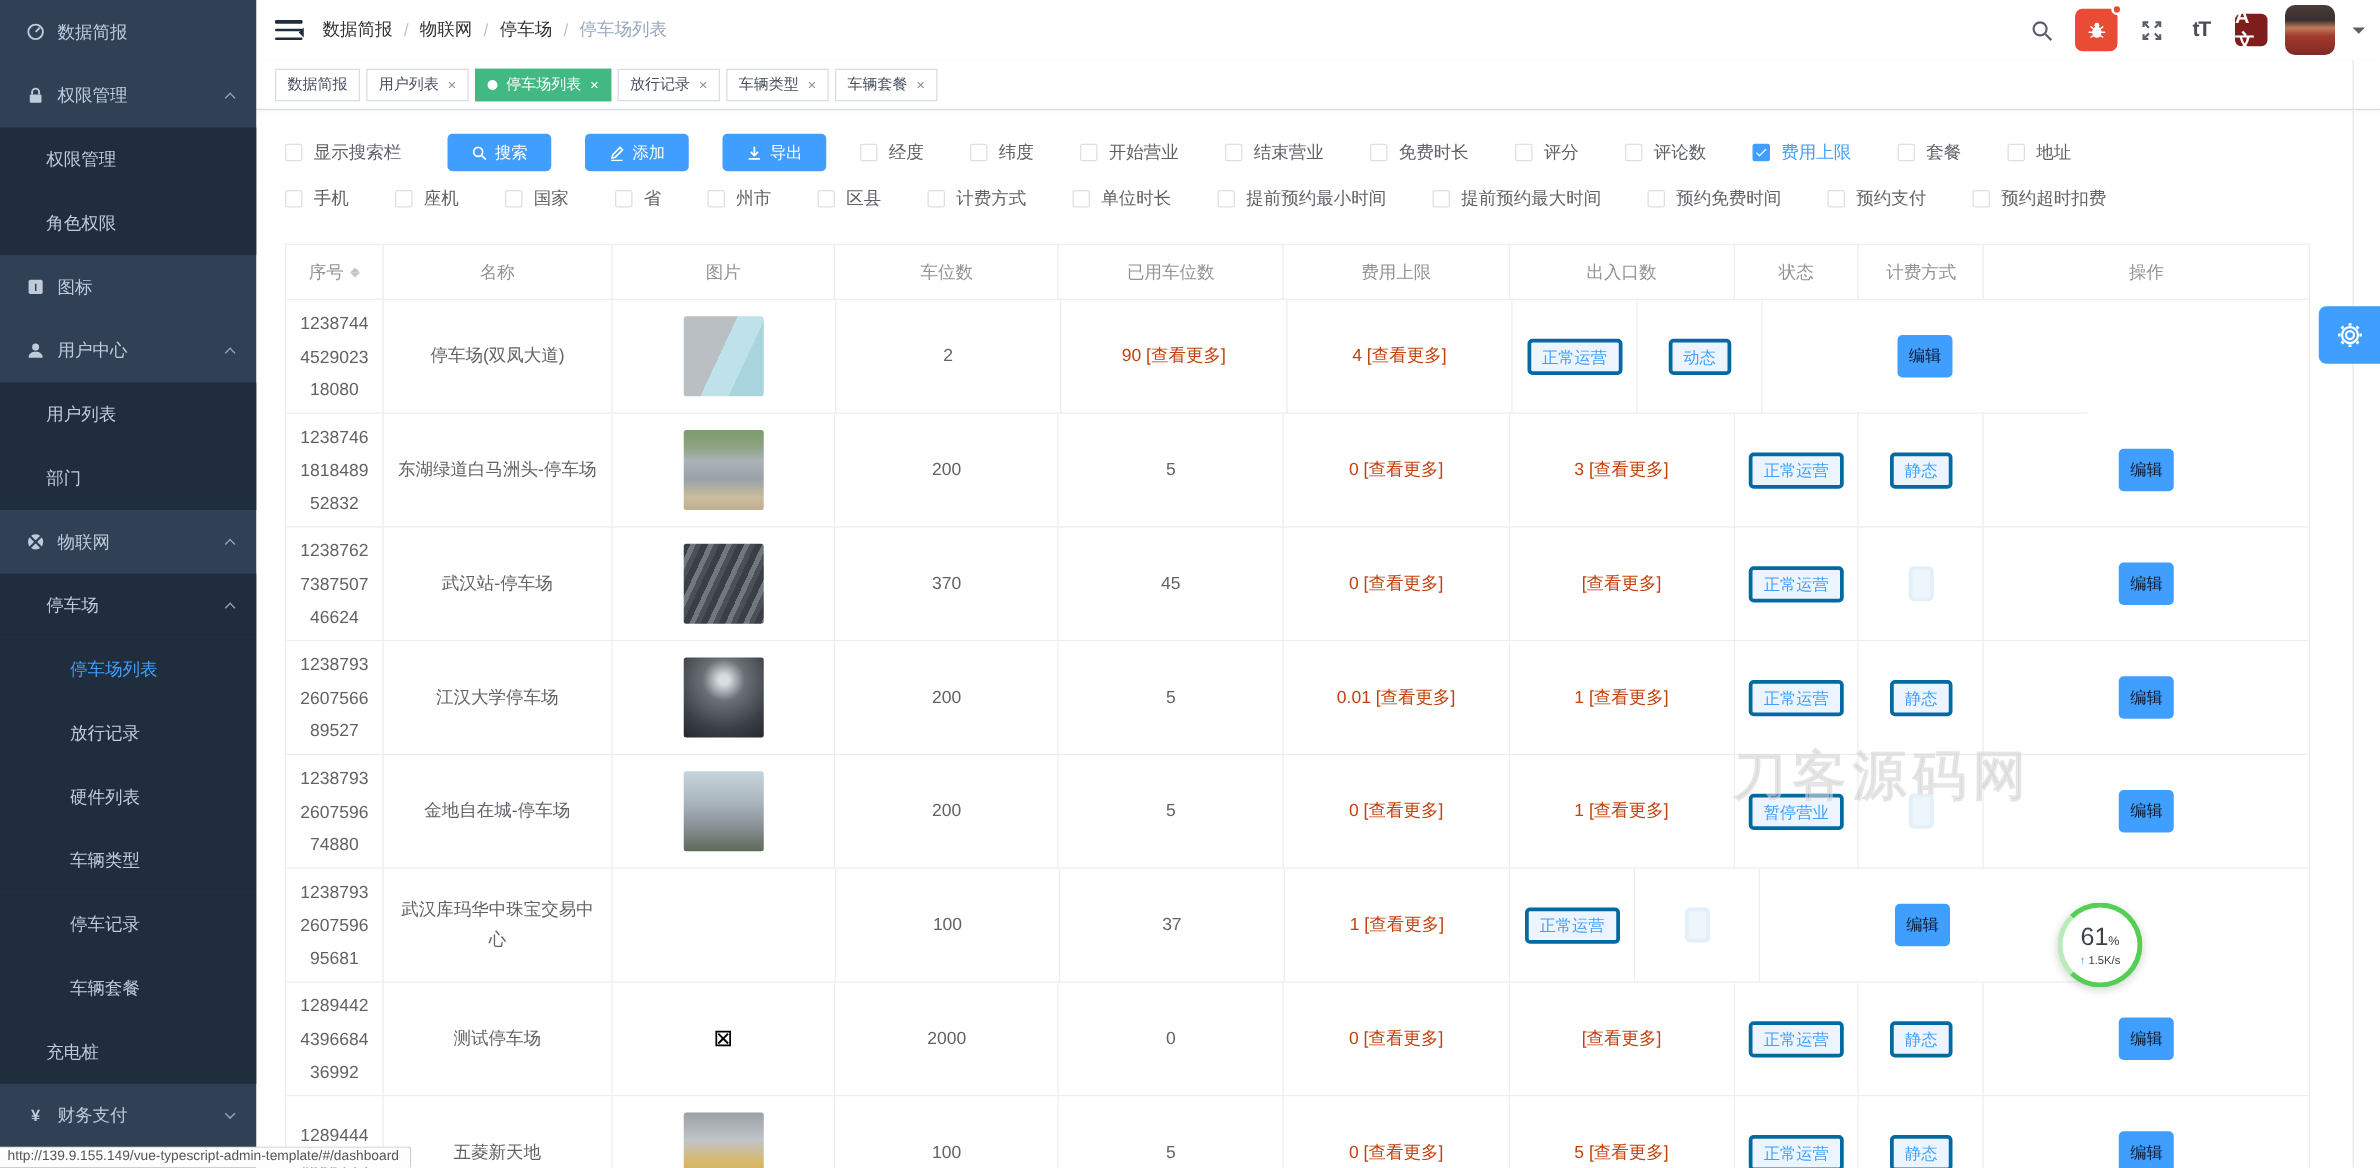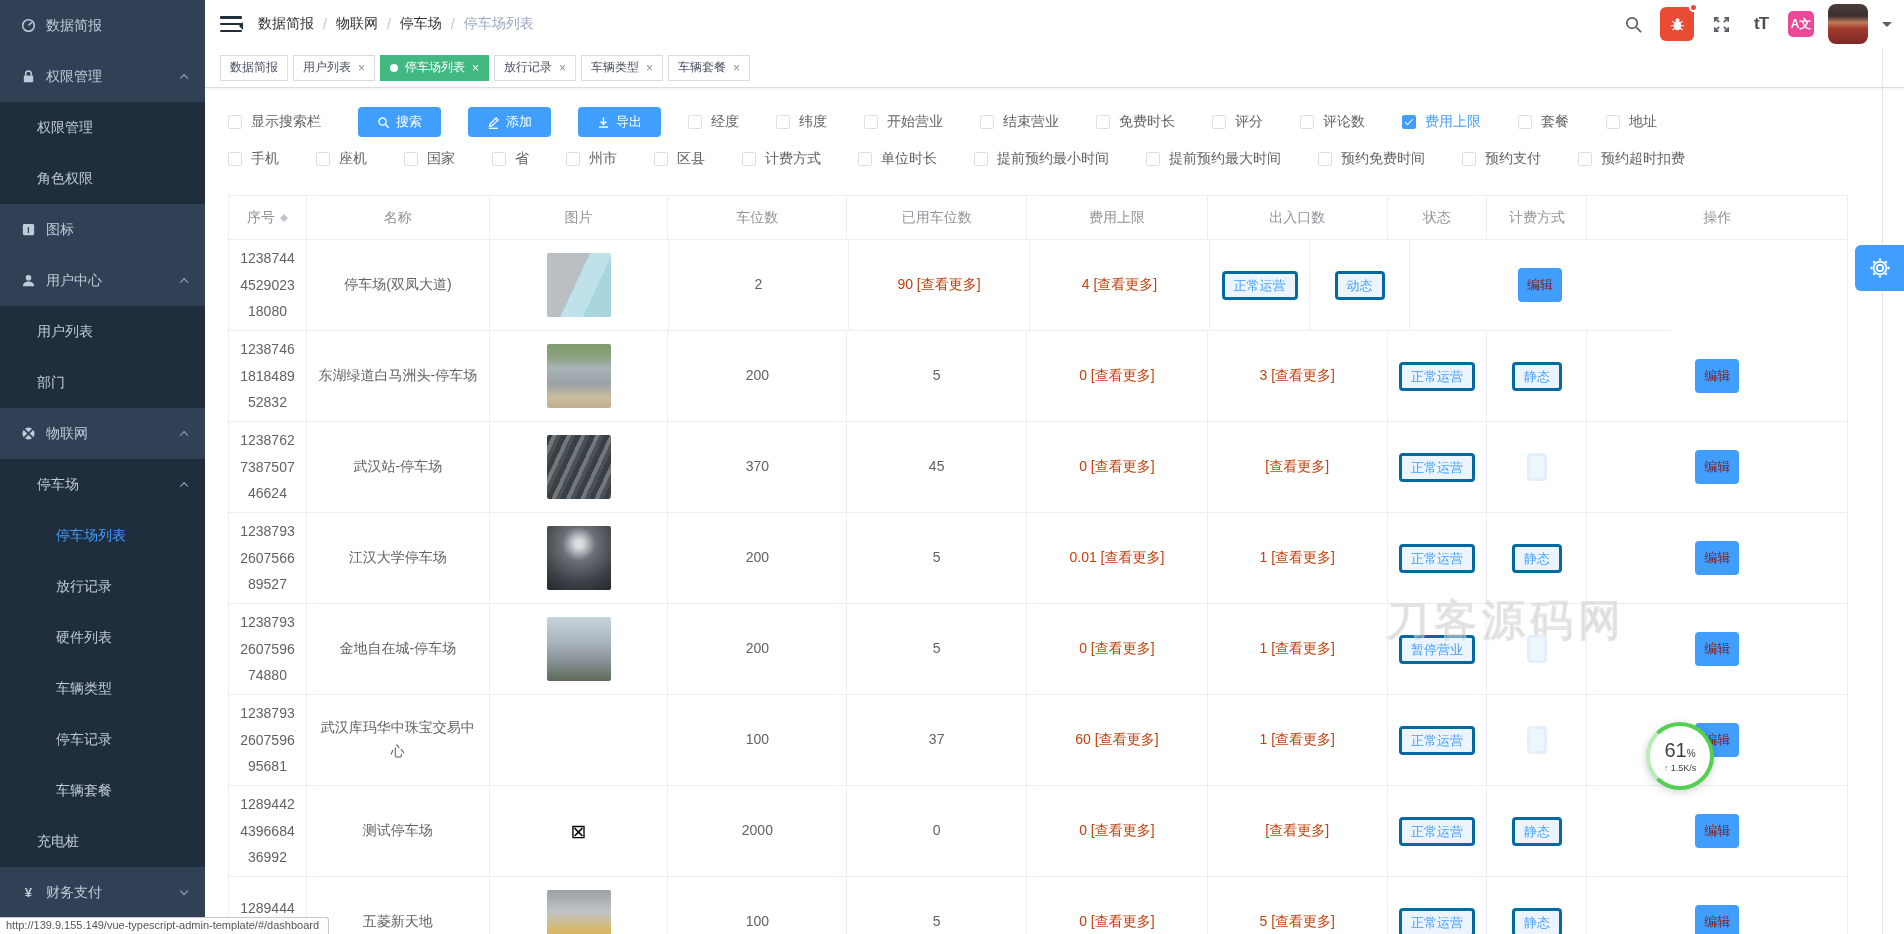--- a/index.html
+++ b/index.html
@@ -25,21 +25,21 @@
   .hamburger i{display:block;height:2.5px;background:#1f2d3d;border-radius:1px;}
   .hamburger .tri{position:absolute;right:-1px;top:8px;width:0;height:0;border:4px solid transparent;border-right-color:#1f2d3d;}
   .breadcrumb{display:flex;align-items:center;font-size:14px;color:#303133;}
   .breadcrumb .sep{margin:0 9px;color:#c0c4cc;}
   .breadcrumb .muted{color:#97a8be;}
   .nav-right{margin-left:auto;display:flex;align-items:center;gap:14px;}
   .nav-ic{width:26px;height:26px;display:flex;align-items:center;justify-content:center;cursor:pointer;color:#5a5e66;}
   .bug-btn{width:34px;height:34px;background:#e94b35;border-radius:6px;display:flex;align-items:center;justify-content:center;position:relative;cursor:pointer;}
   .bug-btn .dot{position:absolute;top:-4px;right:-4px;width:9px;height:9px;border-radius:50%;background:#e94b35;border:2px solid #fff;}
   .tt-ic{font-size:17px;color:#4a4e57;font-weight:bold;letter-spacing:-1px;}
-  .trans-ic{width:26px;height:26px;background:#ec4899;border-radius:5px;color:#fff;font-size:12px;display:flex;align-items:center;justify-content:center;font-weight:bold;}
+  .trans-ic{width:26px;height:26px;background:#7f1d1d;border-radius:5px;color:#fff;font-size:16px;display:flex;align-items:center;justify-content:center;font-weight:bold;}
   .avatar{width:40px;height:40px;border-radius:8px;cursor:pointer;
     background:linear-gradient(180deg,#4a3c38 0%,#3a3030 30%,#c07a58 46%,#a23a2e 62%,#7e2a26 100%);}
   .caret{width:0;height:0;border:5px solid transparent;border-top-color:#5a5e66;margin-top:6px;cursor:pointer;}
   
   .tabbar{height:40px;border-bottom:1px solid #d8dce5;box-shadow:0 1px 3px rgba(0,0,0,.06);display:flex;align-items:center;padding:0 0 0 15px;gap:5px;background:#fff;}
   .tab{height:26px;border:1px solid #d8dce5;background:#fff;color:#495060;font-size:12px;display:inline-flex;align-items:center;padding:0 9px;cursor:pointer;}
   .tab .x{margin-left:7px;font-size:12px;color:#8a8f99;}
   .tab.active{background:#42b983;border-color:#42b983;color:#fff;}
   .tab.active .x{color:#fff;}
   .tab .dot{width:8px;height:8px;border-radius:50%;background:#fff;margin-right:7px;}
@@ -59,21 +59,21 @@
   .tr{display:flex;}
   .th,.td{border-right:1px solid #ebeef5;border-bottom:1px solid #ebeef5;display:flex;align-items:center;justify-content:center;text-align:center;}
   .th{height:44px;color:#909399;font-weight:500;font-size:14px;}
   .td{height:91px;padding:4px 8px;line-height:1.7;}
   .c0{width:78px;}.c1{width:183px;}.c2{width:179px;}.c3{width:179px;}.c4{width:180px;}
   .c5{width:181px;}.c6{width:180px;}.c7{width:100px;}.c8{width:100px;}.c9{width:260px;border-right:none;}
   .c-id{word-break:break-all;padding:4px 9px;line-height:1.9;}
   .link{color:#c2410c;text-decoration:none;cursor:pointer;}
   .tag{display:inline-block;background:#ecf5ff;border:3px solid #0369a1;color:#409EFF;border-radius:4px;font-size:13px;padding:5px 9px;line-height:1;}
   .tag.empty{width:20px;height:28px;padding:0;background:#edf6fd;border-color:#e3f0fb;}
-  .edit-btn{background:#409EFF;color:#7f1d1d;border:none;border-radius:4px;font-size:13px;padding:8px 9px;cursor:pointer;font-family:inherit;}
+  .edit-btn{background:#409EFF;color:#0f172a;border:none;border-radius:4px;font-size:13px;padding:8px 9px;cursor:pointer;font-family:inherit;}
   .thumb{width:64px;height:64px;border-radius:2px;}
   .img-pool{background:linear-gradient(115deg,#b9bfc3 0 46%,#bfe2ea 46% 70%,#a9d5df 70% 100%);}
   .img-cars{background:linear-gradient(180deg,#7d9b6b 0%,#8fa383 22%,#aab3b8 38%,#9aa2a8 62%,#cbbd9e 84%,#bfae8e 100%);}
   .img-aerial{background:repeating-linear-gradient(115deg,#3a3f45 0 5px,#70777d 5px 9px,#4a5056 9px 13px);}
   .img-garage{background:radial-gradient(circle at 50% 28%,#d8dde0 0 7%,#6a7076 30%,#3a4046 70%,#24282d 100%);}
   .img-building{background:linear-gradient(180deg,#c8d4dc 0%,#aab6be 38%,#8a9298 68%,#5e6a58 100%);}
   .img-mall{background:linear-gradient(180deg,#9aa0a6 0%,#c0c4c8 34%,#d8b86a 62%,#caa84e 100%);}
   .broken{font-size:19px;color:#000;line-height:1;}
   .sort-wrap{display:inline-flex;flex-direction:column;margin-left:5px;gap:2px;}
   .sort-wrap i{width:0;height:0;border:4px solid transparent;display:block;}
@@ -552,23 +552,20 @@
           <div class="td c9">
             <button class="edit-btn">编辑</button>
           </div>
         </div>
         <div class="tr">
           <div class="td c0 c-id">1238793260759695681</div>
           <div class="td c1">武汉库玛华中珠宝交易中心</div>
           <div class="td c2"></div>
           <div class="td c3">100</div>
           <div class="td c4">37</div>
-          <div class="td c5">
-            <a class="link">60 [查看更多]</a>
-          </div>
           <div class="td c6">
             <a class="link">1 [查看更多]</a>
           </div>
           <div class="td c7">
             <span class="tag">正常运营</span>
           </div>
           <div class="td c8">
             <span class="tag empty"></span>
           </div>
           <div class="td c9">

